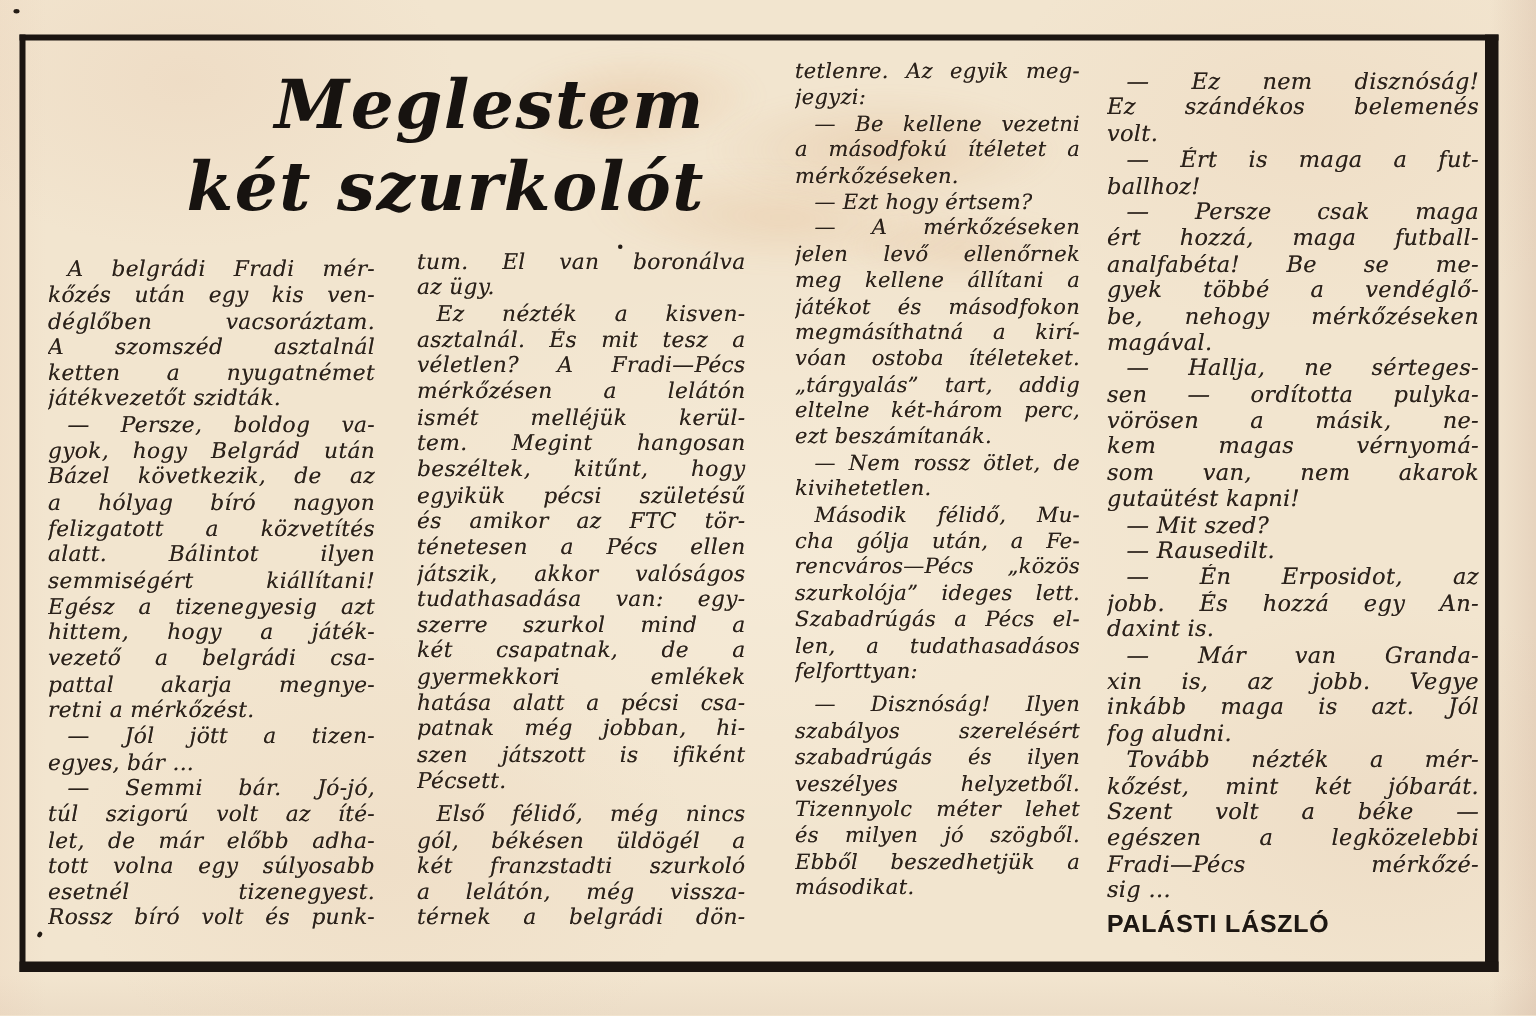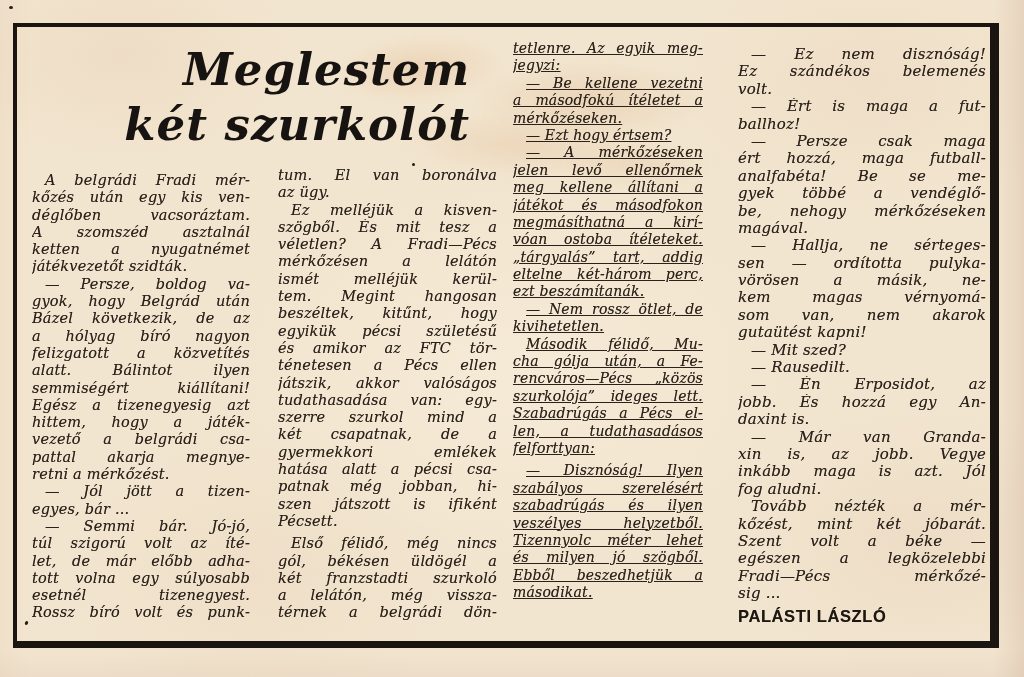--- a/index.html
+++ b/index.html
@@ -45,21 +45,21 @@
   .title{
     position:absolute;left:118px;top:42px;width:352px;
     text-align:right;font-style:italic;font-weight:bold;color:#171310;
     font-size:45px;line-height:55px;letter-spacing:1px;
   }
   
   .col{position:absolute;font-style:italic;color:var(--ink);letter-spacing:.2px;
        text-shadow:0 0 .4px rgba(42,33,26,.55);}
   #col-0{left:32px; top:172px;width:218px;font-size:14.5px;}
   #col-1{left:278px;top:167px;width:219px;font-size:14.5px;}
-  #col-2{left:513px;top:40px; width:190px;font-size:14px;text-decoration:underline;}
+  #col-2{left:530px;top:40px; width:190px;font-size:14px;}
   #col-3{left:738px;top:46px; width:248px;font-size:15px;}
   #col-0 .ln{height:17.3px;line-height:17.3px;}
   #col-1 .ln{height:17.3px;line-height:17.3px;}
   #col-2 .ln{height:17.4px;line-height:17.4px;}
   #col-3 .ln{height:17.4px;line-height:17.4px;font-style:italic;}
   .ln{
     text-align:justify;text-align-last:justify;
     overflow:hidden;white-space:nowrap0;
   }
   .ln.end{text-align-last:left;}
@@ -117,22 +117,22 @@
     <div class="ln ind">— Semmi bár. Jó-jó,</div>
     <div class="ln">túl szigorú volt az íté-</div>
     <div class="ln">let, de már előbb adha-</div>
     <div class="ln">tott volna egy súlyosabb</div>
     <div class="ln">esetnél tizenegyest.</div>
     <div class="ln">Rossz bíró volt és punk-</div>
   </div>
 <div class="col" id="col-1">
     <div class="ln">tum. El van boronálva</div>
     <div class="ln end">az ügy.</div>
-    <div class="ln ind">Ez melléjük a kisven-</div>
-    <div class="ln">szögből. És mit tesz a</div>
+    <div class="ln ind">Ez nézték a kisven-</div>
+    <div class="ln">asztalnál. És mit tesz a</div>
     <div class="ln">véletlen? A Fradi—Pécs</div>
     <div class="ln">mérkőzésen a lelátón</div>
     <div class="ln">ismét melléjük kerül-</div>
     <div class="ln">tem. Megint hangosan</div>
     <div class="ln">beszéltek, kitűnt, hogy</div>
     <div class="ln">egyikük pécsi születésű</div>
     <div class="ln">és amikor az FTC tör-</div>
     <div class="ln">ténetesen a Pécs ellen</div>
     <div class="ln">játszik, akkor valóságos</div>
     <div class="ln">tudathasadása van: egy-</div>

